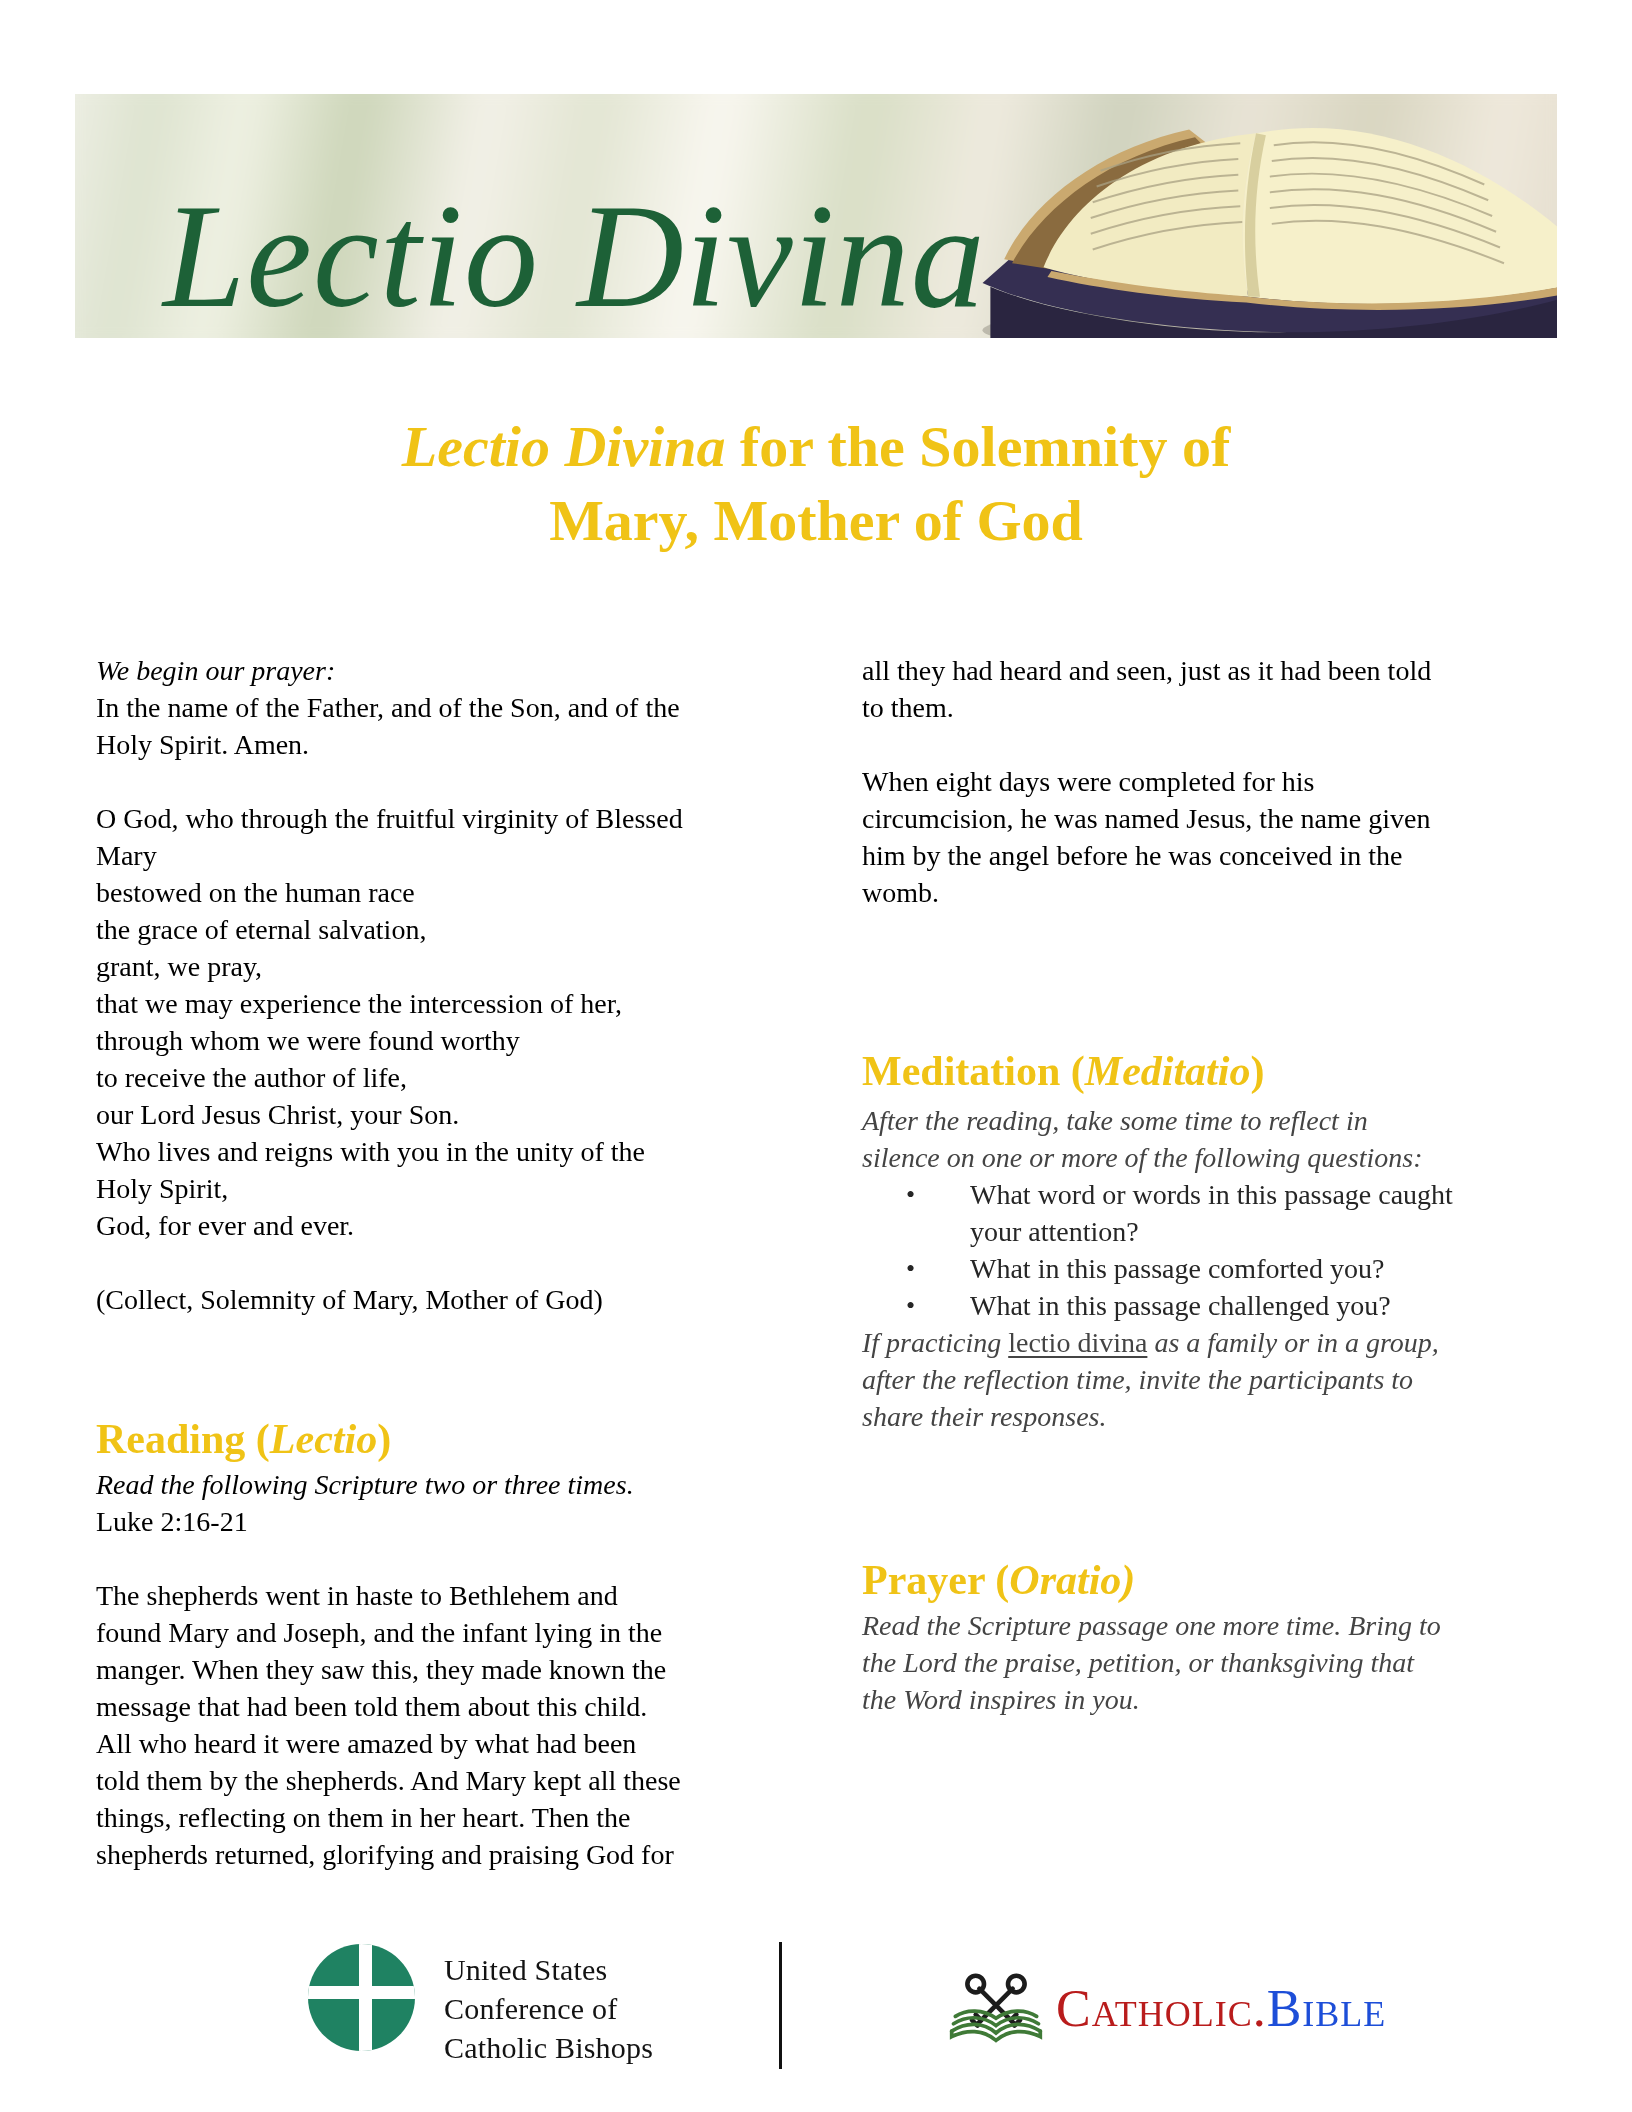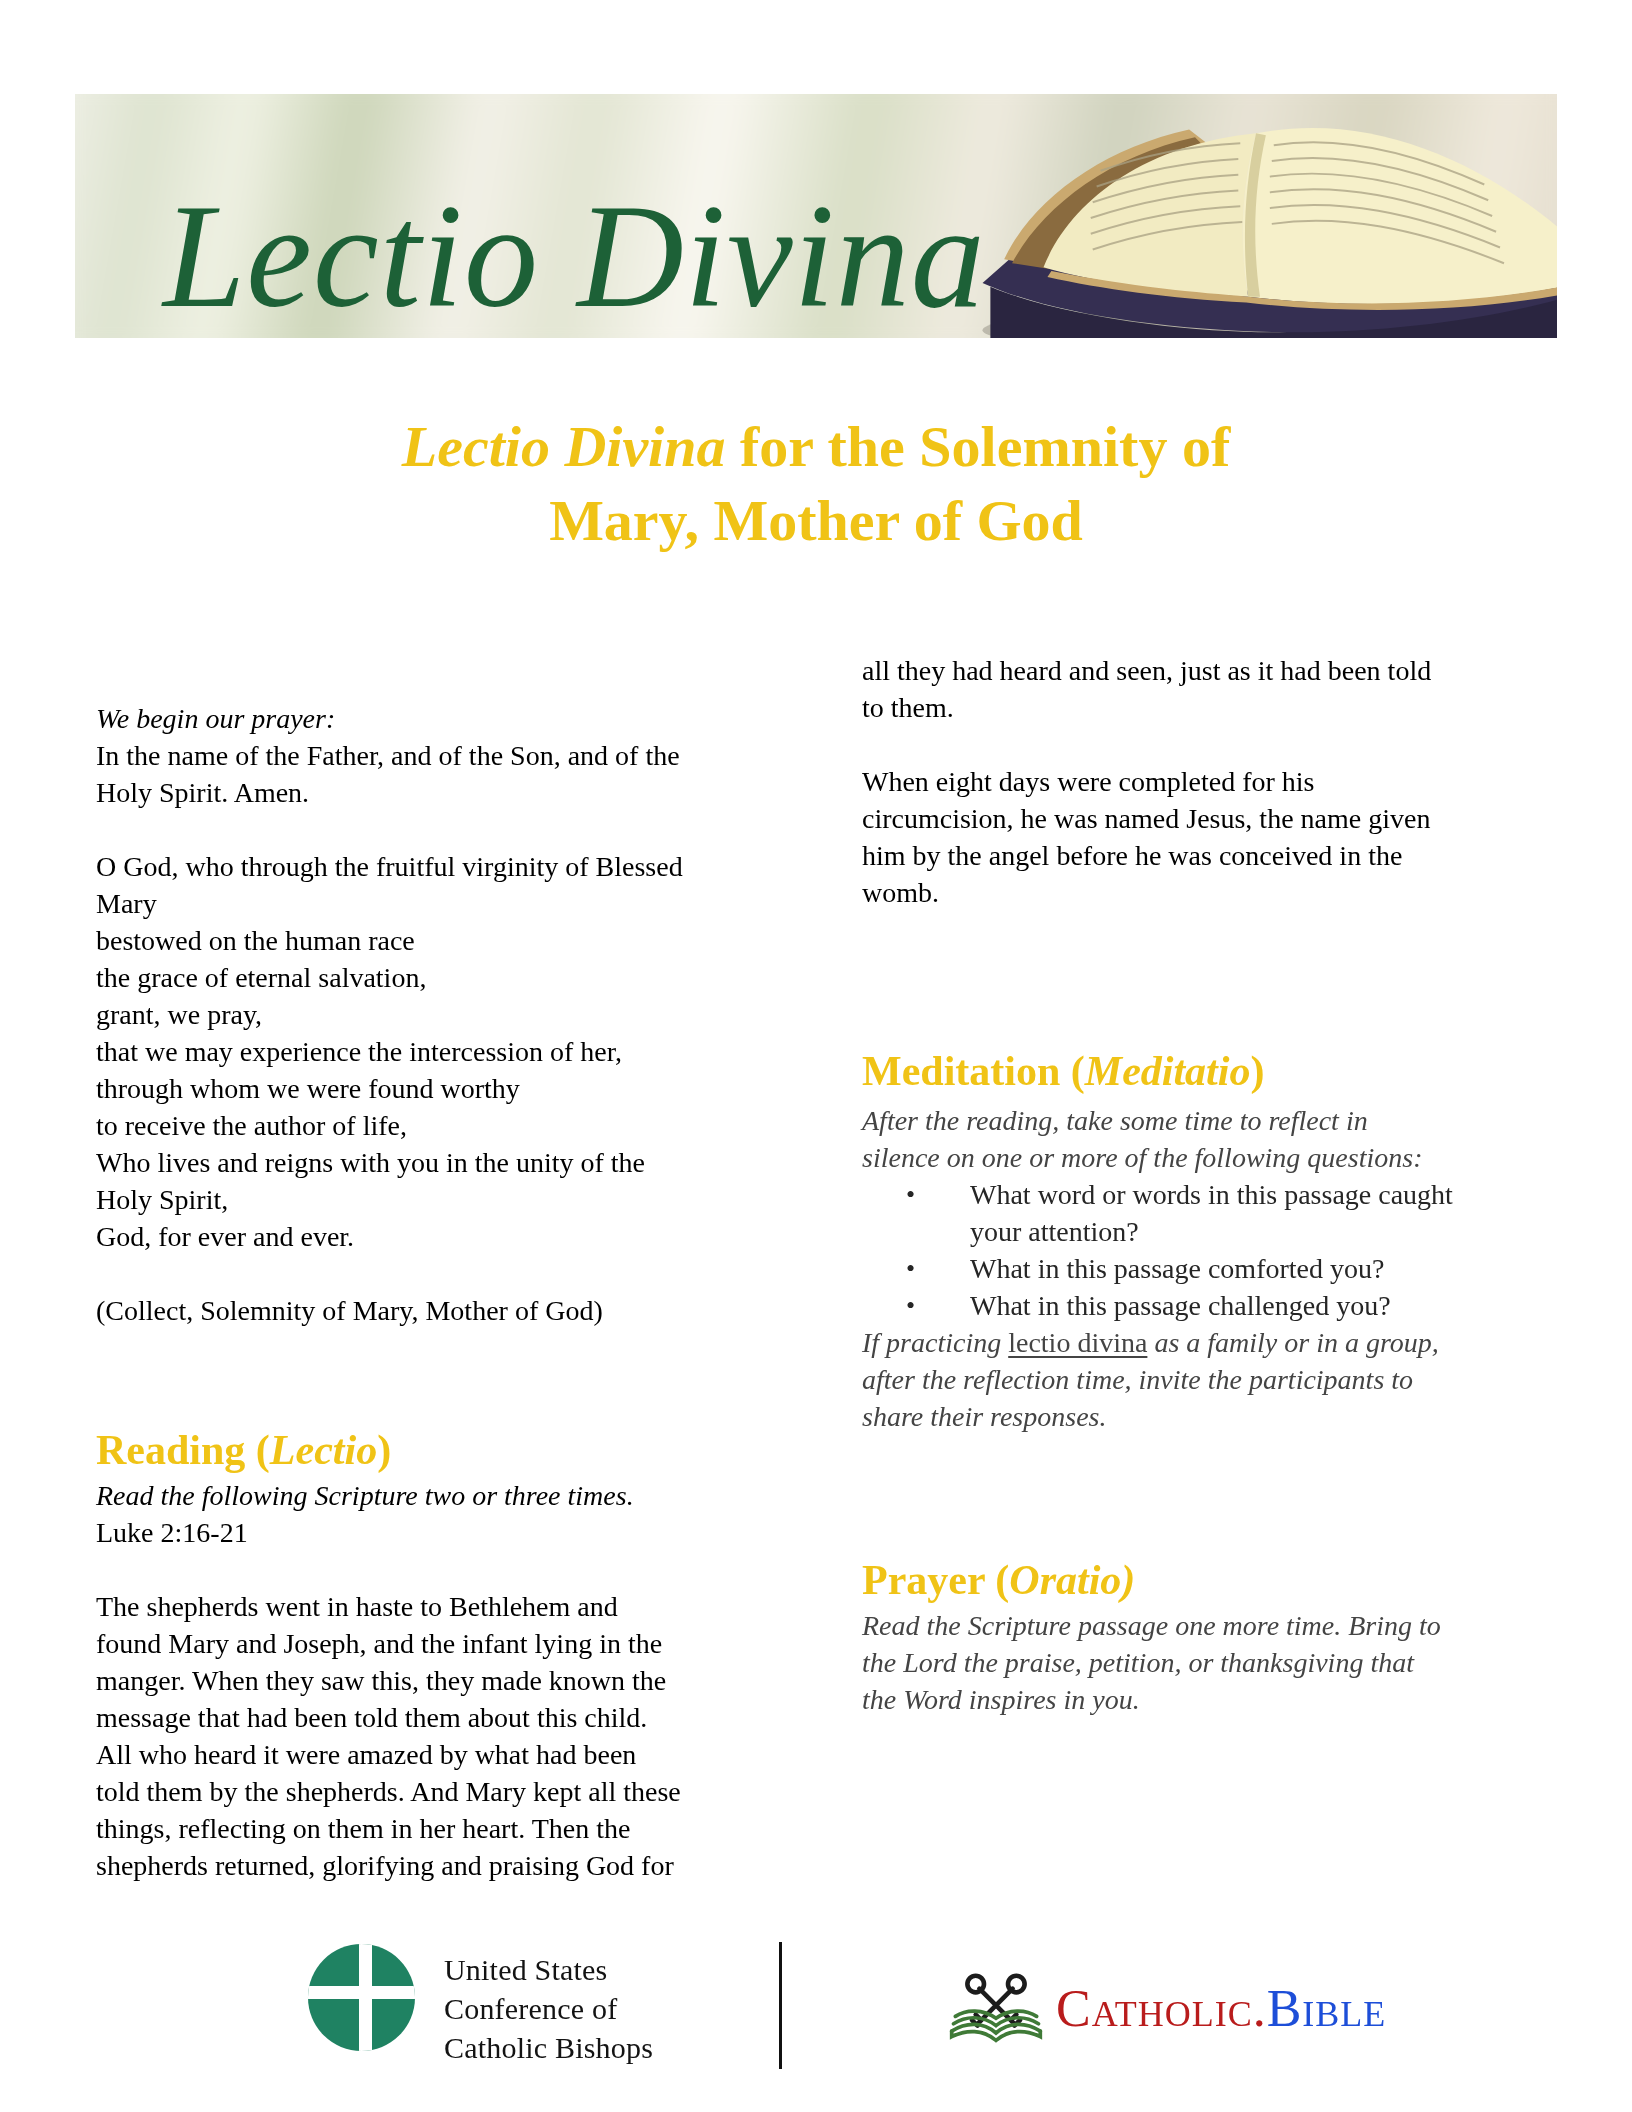--- a/index.html
+++ b/index.html
@@ -29,21 +29,21 @@
     position:absolute; top:410px; left:0; width:100%; text-align:center;
     color:#F0C316; font-weight:bold; font-size:58px; line-height:74px;
   }
   .t-it { font-style:italic; }
 
   
   .col {
     position:absolute; top:652px; width:700px;
     font-size:28px; line-height:37px; white-space:nowrap;
   }
-  .col-left  { left:96px;margin-top:48px;  }
+  .col-left  { left:96px;  }
   .col-right { left:862px; }
   .ln  { height:37px; }
   .gap { height:37px; }
   .italic { font-style:italic; }
   .muted  { color:#444444; }
   .btx    { color:#262626; }
 
   .section-heading {
     font-size:42px; font-weight:bold; color:#F0C316; line-height:50px;
   }
@@ -120,20 +120,21 @@
     <div class="ln">Holy Spirit. Amen.</div>
     <div class="gap"></div>
     <div class="ln">O God, who through the fruitful virginity of Blessed</div>
     <div class="ln">Mary</div>
     <div class="ln">bestowed on the human race</div>
     <div class="ln">the grace of eternal salvation,</div>
     <div class="ln">grant, we pray,</div>
     <div class="ln">that we may experience the intercession of her,</div>
     <div class="ln">through whom we were found worthy</div>
     <div class="ln">to receive the author of life,</div>
+    <div class="ln">our Lord Jesus Christ, your Son.</div>
     <div class="ln">Who lives and reigns with you in the unity of the</div>
     <div class="ln">Holy Spirit,</div>
     <div class="ln">God, for ever and ever.</div>
     <div class="gap"></div>
     <div class="ln">(Collect, Solemnity of Mary, Mother of God)</div>
 
     <div class="section-heading h-reading"><span>Reading (</span><span class="hit">Lectio</span><span>)</span></div>
     <div class="ln italic">Read the following Scripture two or three times.</div>
     <div class="ln">Luke 2:16-21</div>
     <div class="gap"></div>

